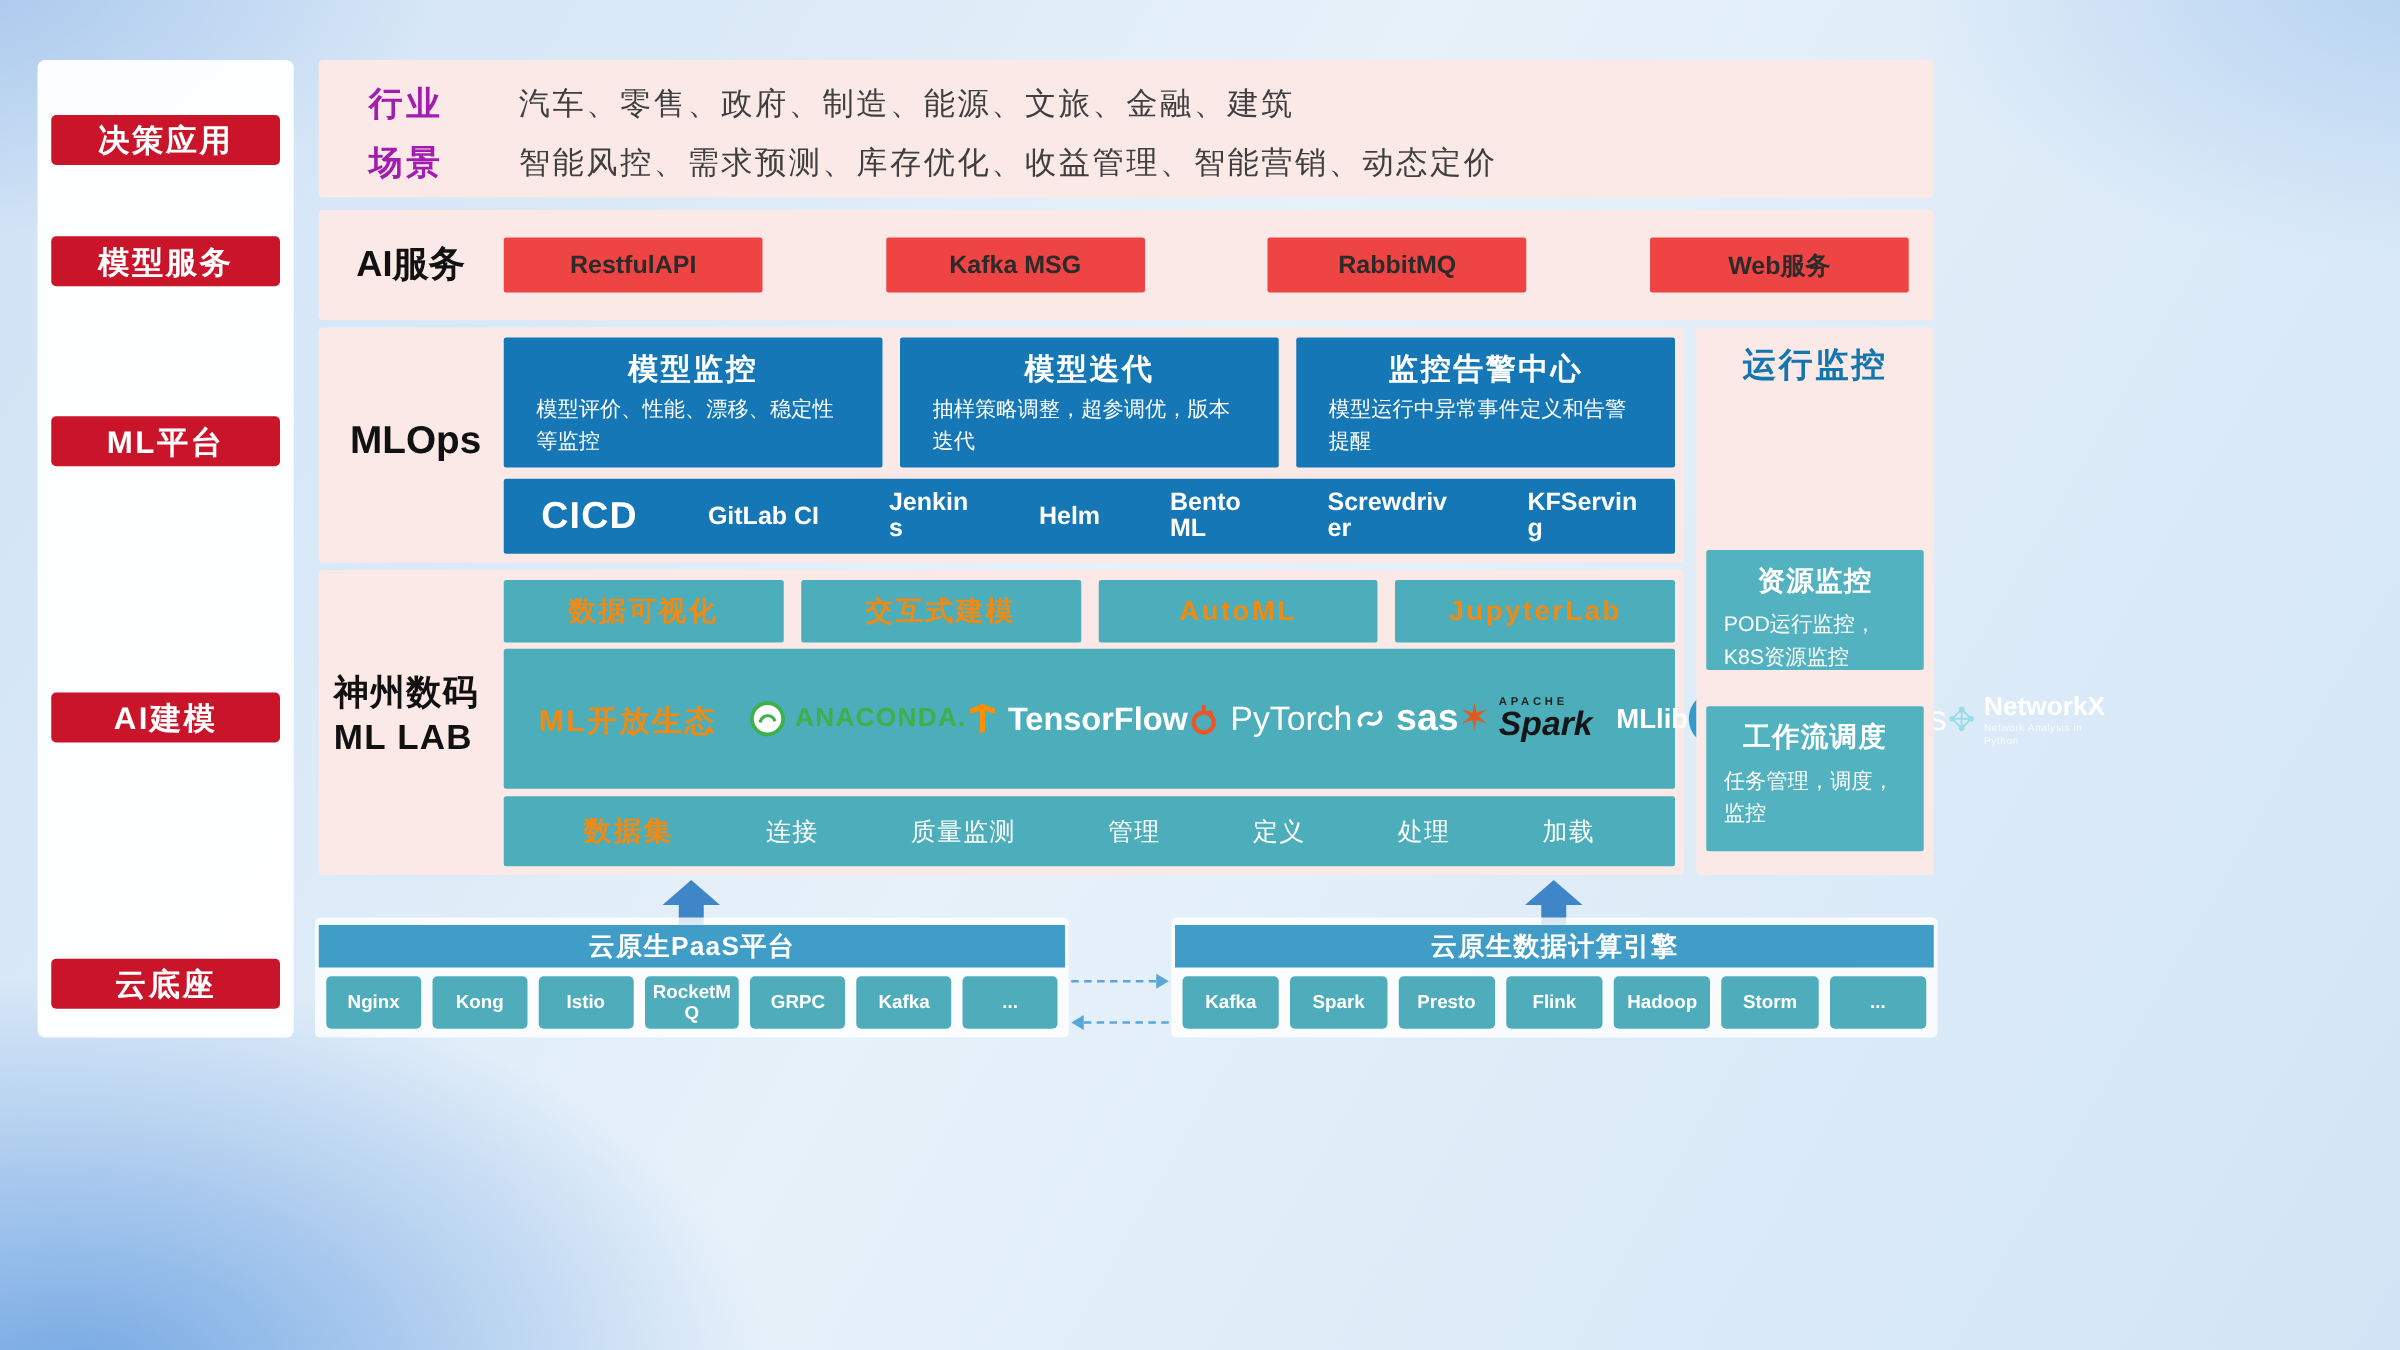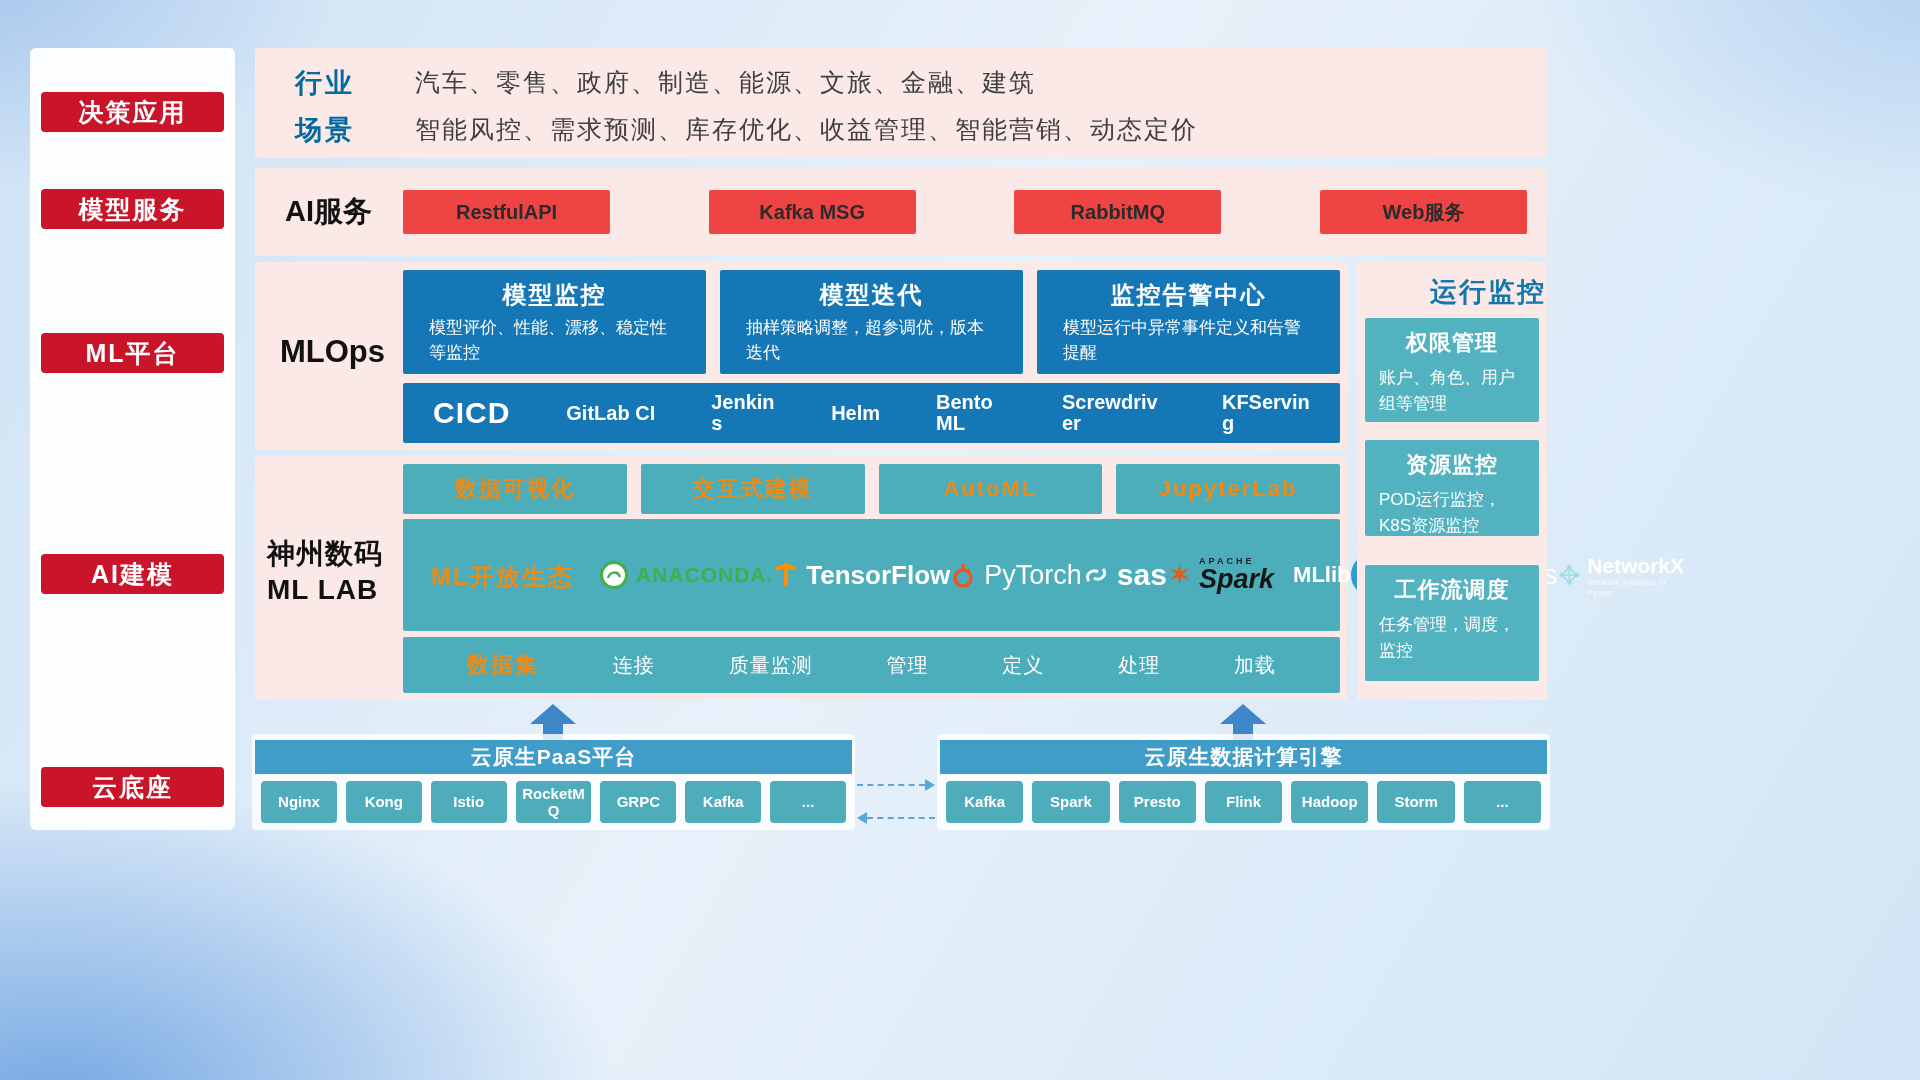--- a/index.html
+++ b/index.html
@@ -13,21 +13,21 @@
       radial-gradient(700px 380px at -2% -2%, rgba(128,172,228,.5), rgba(128,172,228,0) 55%),
       linear-gradient(120deg,#cfe2f5 0%,#e7f1fa 45%,#d2e5f6 100%);
   }
   
   .sidebar{position:absolute;left:30px;top:48px;width:205px;height:782px;background:rgba(255,255,255,.95);border-radius:6px;}
   .pill{position:absolute;left:11px;width:183px;height:40px;background:#c9142a;border-radius:4px;color:#fff;
         font-size:25px;font-weight:bold;letter-spacing:2px;display:flex;align-items:center;justify-content:center;}
   
   .panel{position:absolute;background:#fbe9e7;border-radius:3px;}
   
-  .rowlabel{position:absolute;font-size:27px;font-weight:bold;color:#0369a1;letter-spacing:3px;}
+  .rowlabel{position:absolute;font-size:27px;font-weight:bold;color:#a21caf;letter-spacing:3px;}
   .rowtext{position:absolute;font-size:25px;color:#3f3f3f;letter-spacing:2px;}
   
   .svc-label{position:absolute;left:30px;top:0;height:100%;display:flex;align-items:center;font-size:29px;font-weight:bold;color:#111;}
   .svc-btns{position:absolute;left:148px;right:20px;top:22px;display:flex;justify-content:space-between;}
   .svc-btn{width:207px;height:44px;background:#ef4444;color:#2b2b2b;font-weight:bold;font-size:20px;border-radius:2px;
            display:flex;align-items:center;justify-content:center;}
   
   .mlops-label{position:absolute;left:25px;top:72px;font-size:31px;font-weight:bold;color:#111;}
   .mlops-boxes{position:absolute;left:148px;top:8px;width:937px;display:flex;gap:14px;}
   .bluebox{flex:1;height:104px;background:#1577b5;border-radius:2px;color:#fff;overflow:hidden;}
@@ -65,21 +65,21 @@
   .keras-box{width:34px;height:34px;background:#d00d17;border-radius:3px;color:#fff;font-size:22px;font-weight:bold;
              display:flex;align-items:center;justify-content:center;}
   .nx-col{display:flex;flex-direction:column;line-height:1.2;}
   .nx-word{color:#fff;font-size:21px;font-weight:bold;}
   .nx-sub{color:rgba(255,255,255,.85);font-size:8px;letter-spacing:.5px;}
   .dataset{position:absolute;left:148px;top:181px;width:937px;height:56px;background:#4cadbb;border-radius:2px;color:#fff;
            display:flex;align-items:center;justify-content:space-between;padding:0 64px;box-sizing:border-box;}
   .ds-label{color:#ef8b15;font-size:22px;font-weight:bold;letter-spacing:2px;}
   .ds-item{font-size:20px;letter-spacing:1px;}
   
-  .mon-title{position:absolute;top:12px;width:100%;text-align:center;font-size:27px;font-weight:bold;color:#1376ad;letter-spacing:2px;padding-left:36px;}
+  .mon-title{position:absolute;top:12px;width:100%;text-align:center;font-size:27px;font-weight:bold;color:#1376ad;letter-spacing:2px;}
   .monbox{position:absolute;left:8px;width:174px;background:#52b2c0;border-radius:2px;color:#fff;overflow:hidden;}
   .monbox .t{font-size:22px;font-weight:bold;text-align:center;margin-top:10px;letter-spacing:1px;}
   .monbox .d{font-size:17px;line-height:1.5;margin:7px 14px 0;}
   
   .dock{position:absolute;background:rgba(255,255,255,.82);border-radius:4px;}
   .bar{position:absolute;height:34px;background:#3f9dc8;color:#fff;font-size:21px;font-weight:bold;letter-spacing:1px;
        display:flex;align-items:center;justify-content:center;}
   .chips{position:absolute;display:flex;gap:9px;}
   .chip{flex:1;height:42px;background:#4fadbb;border-radius:4px;color:#fff;font-size:15px;font-weight:bold;
         display:flex;align-items:center;justify-content:center;text-align:center;word-break:break-all;line-height:1.15;
@@ -235,24 +235,20 @@
       <span class="ds-item">质量监测</span>
       <span class="ds-item">管理</span>
       <span class="ds-item">定义</span>
       <span class="ds-item">处理</span>
       <span class="ds-item">加载</span>
     </div>
   </div>
 
   <div class="panel" style="left:1357px;top:262px;width:190px;height:438px">
     <div class="mon-title">运行监控</div>
-    <div class="monbox" style="top:56px;height:104px">
-      <div class="t">权限管理</div>
-      <div class="d">账户、角色、用户组等管理</div>
-    </div>
     <div class="monbox" style="top:178px;height:96px">
       <div class="t">资源监控</div>
       <div class="d">POD运行监控，K8S资源监控</div>
     </div>
     <div class="monbox" style="top:303px;height:116px">
       <div class="t">工作流调度</div>
       <div class="d">任务管理，调度，监控</div>
     </div>
   </div>
 

